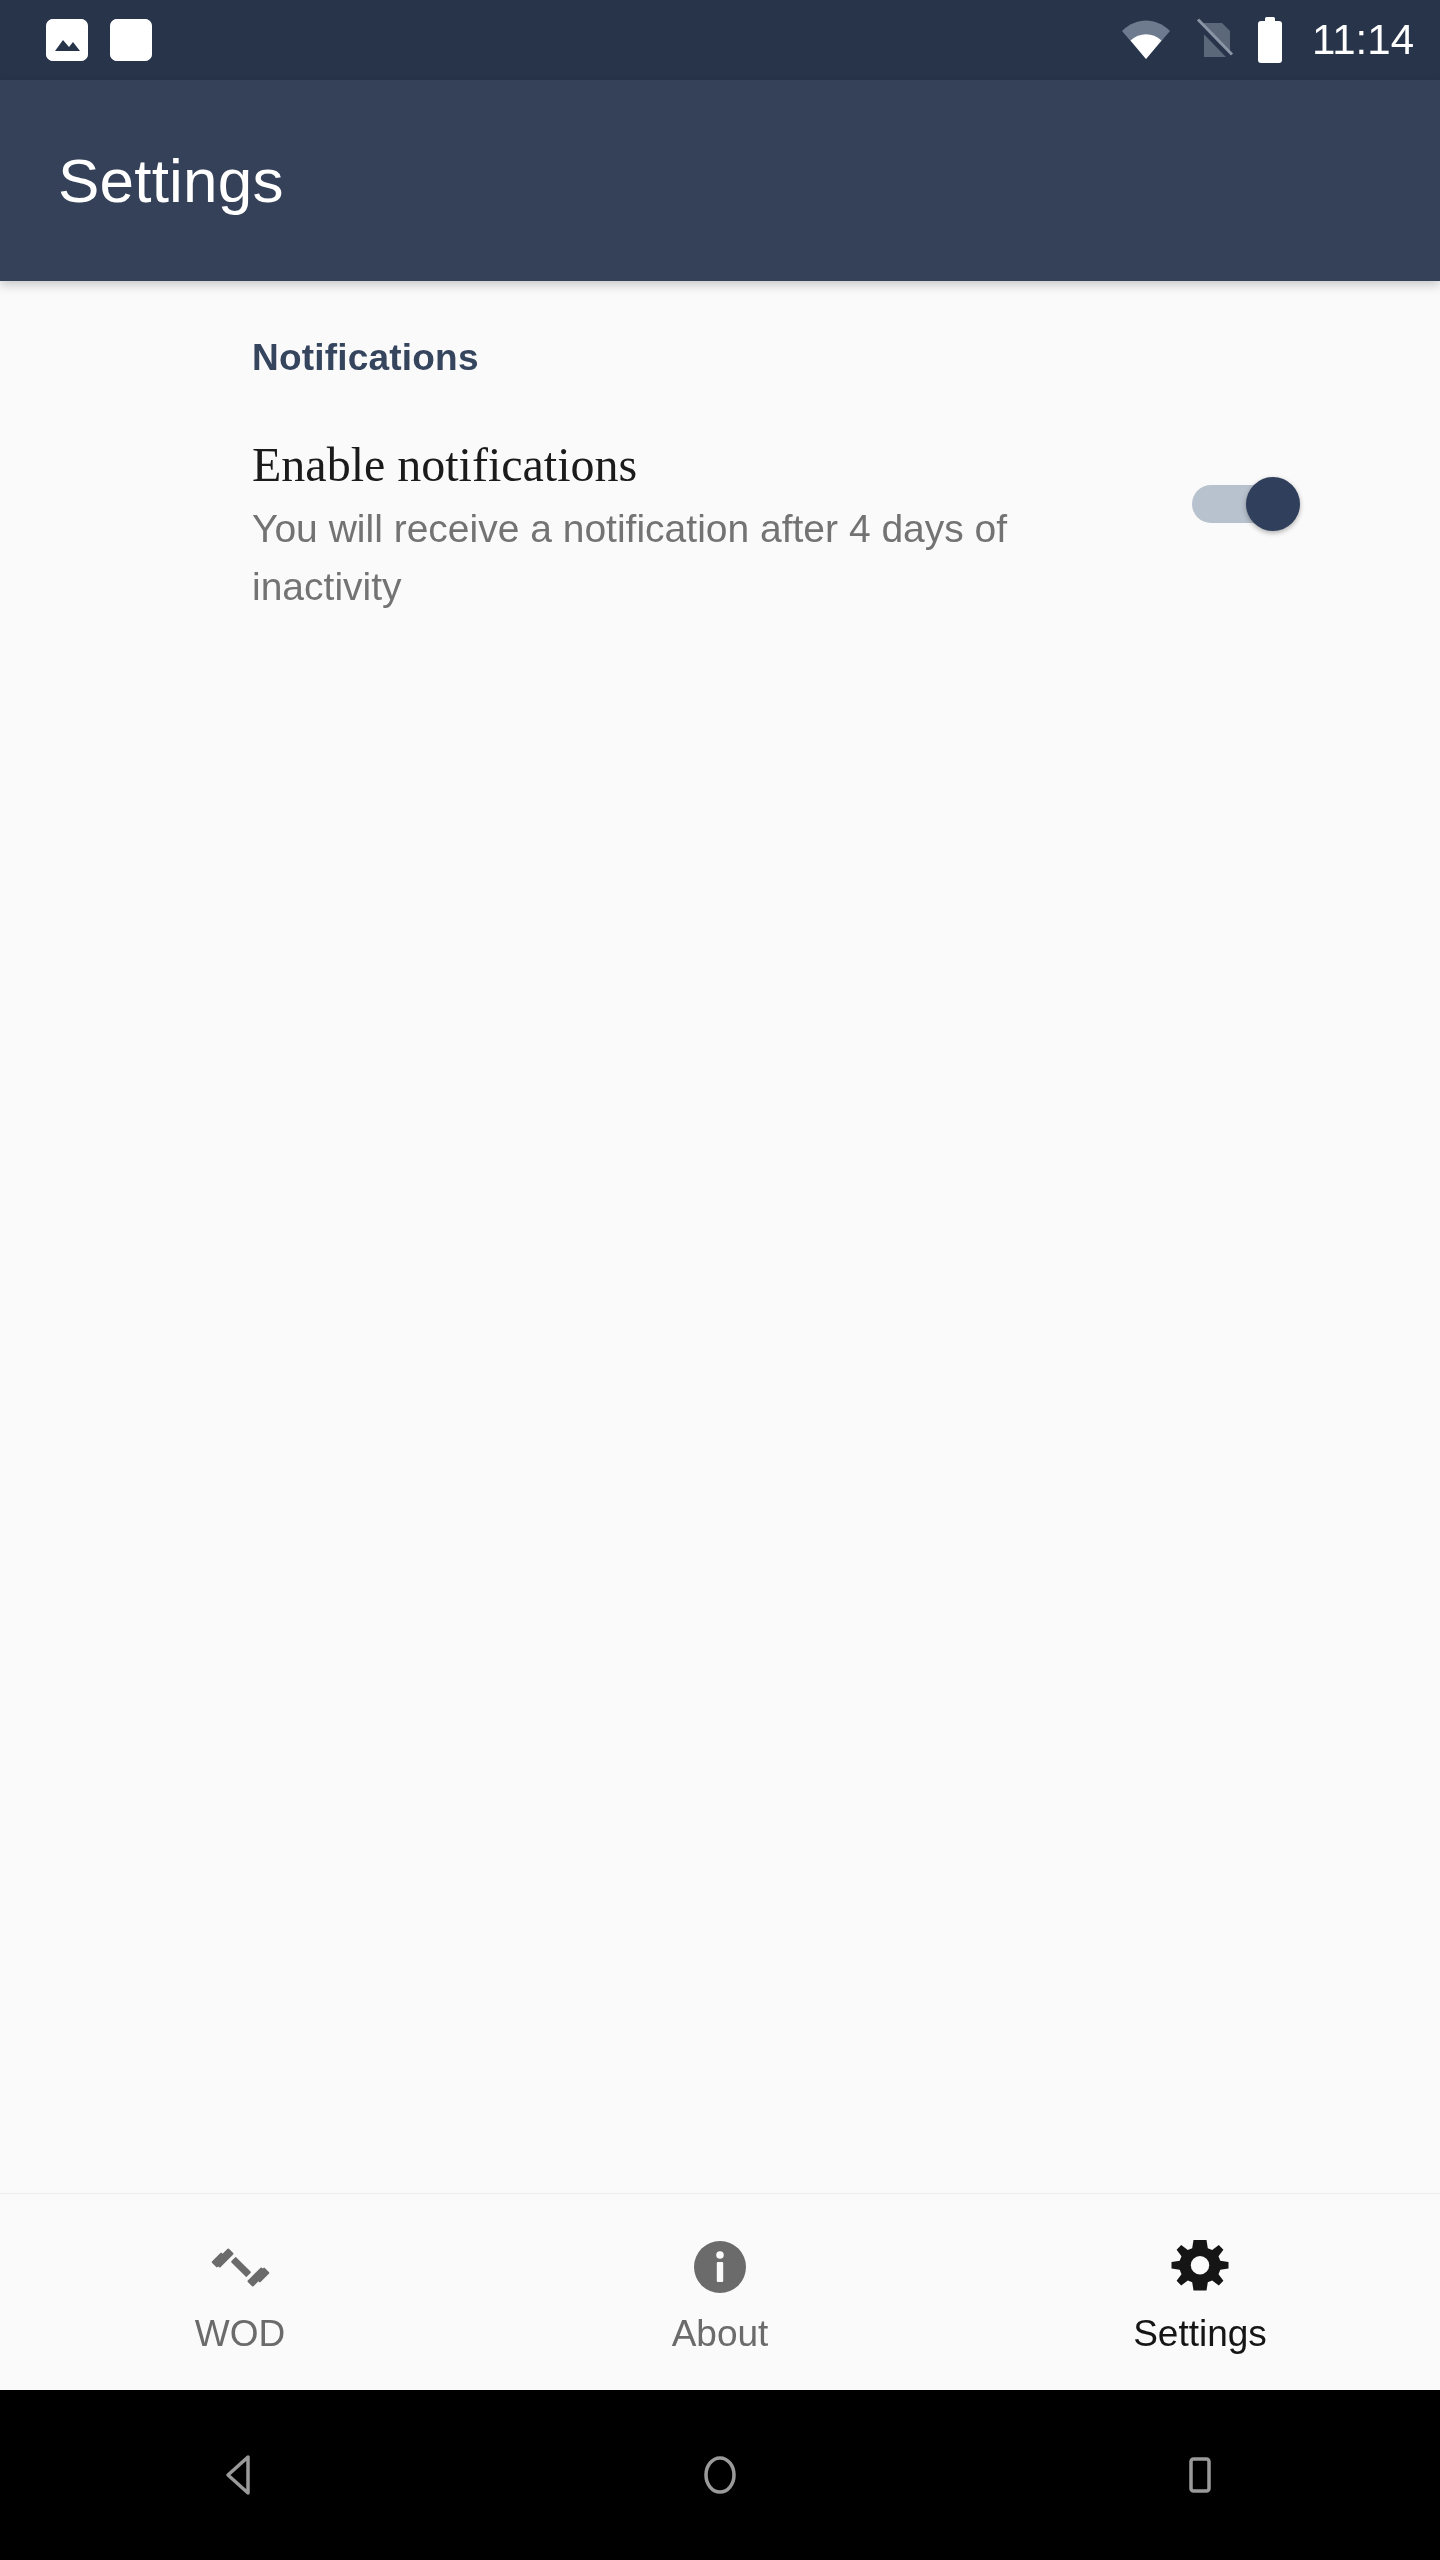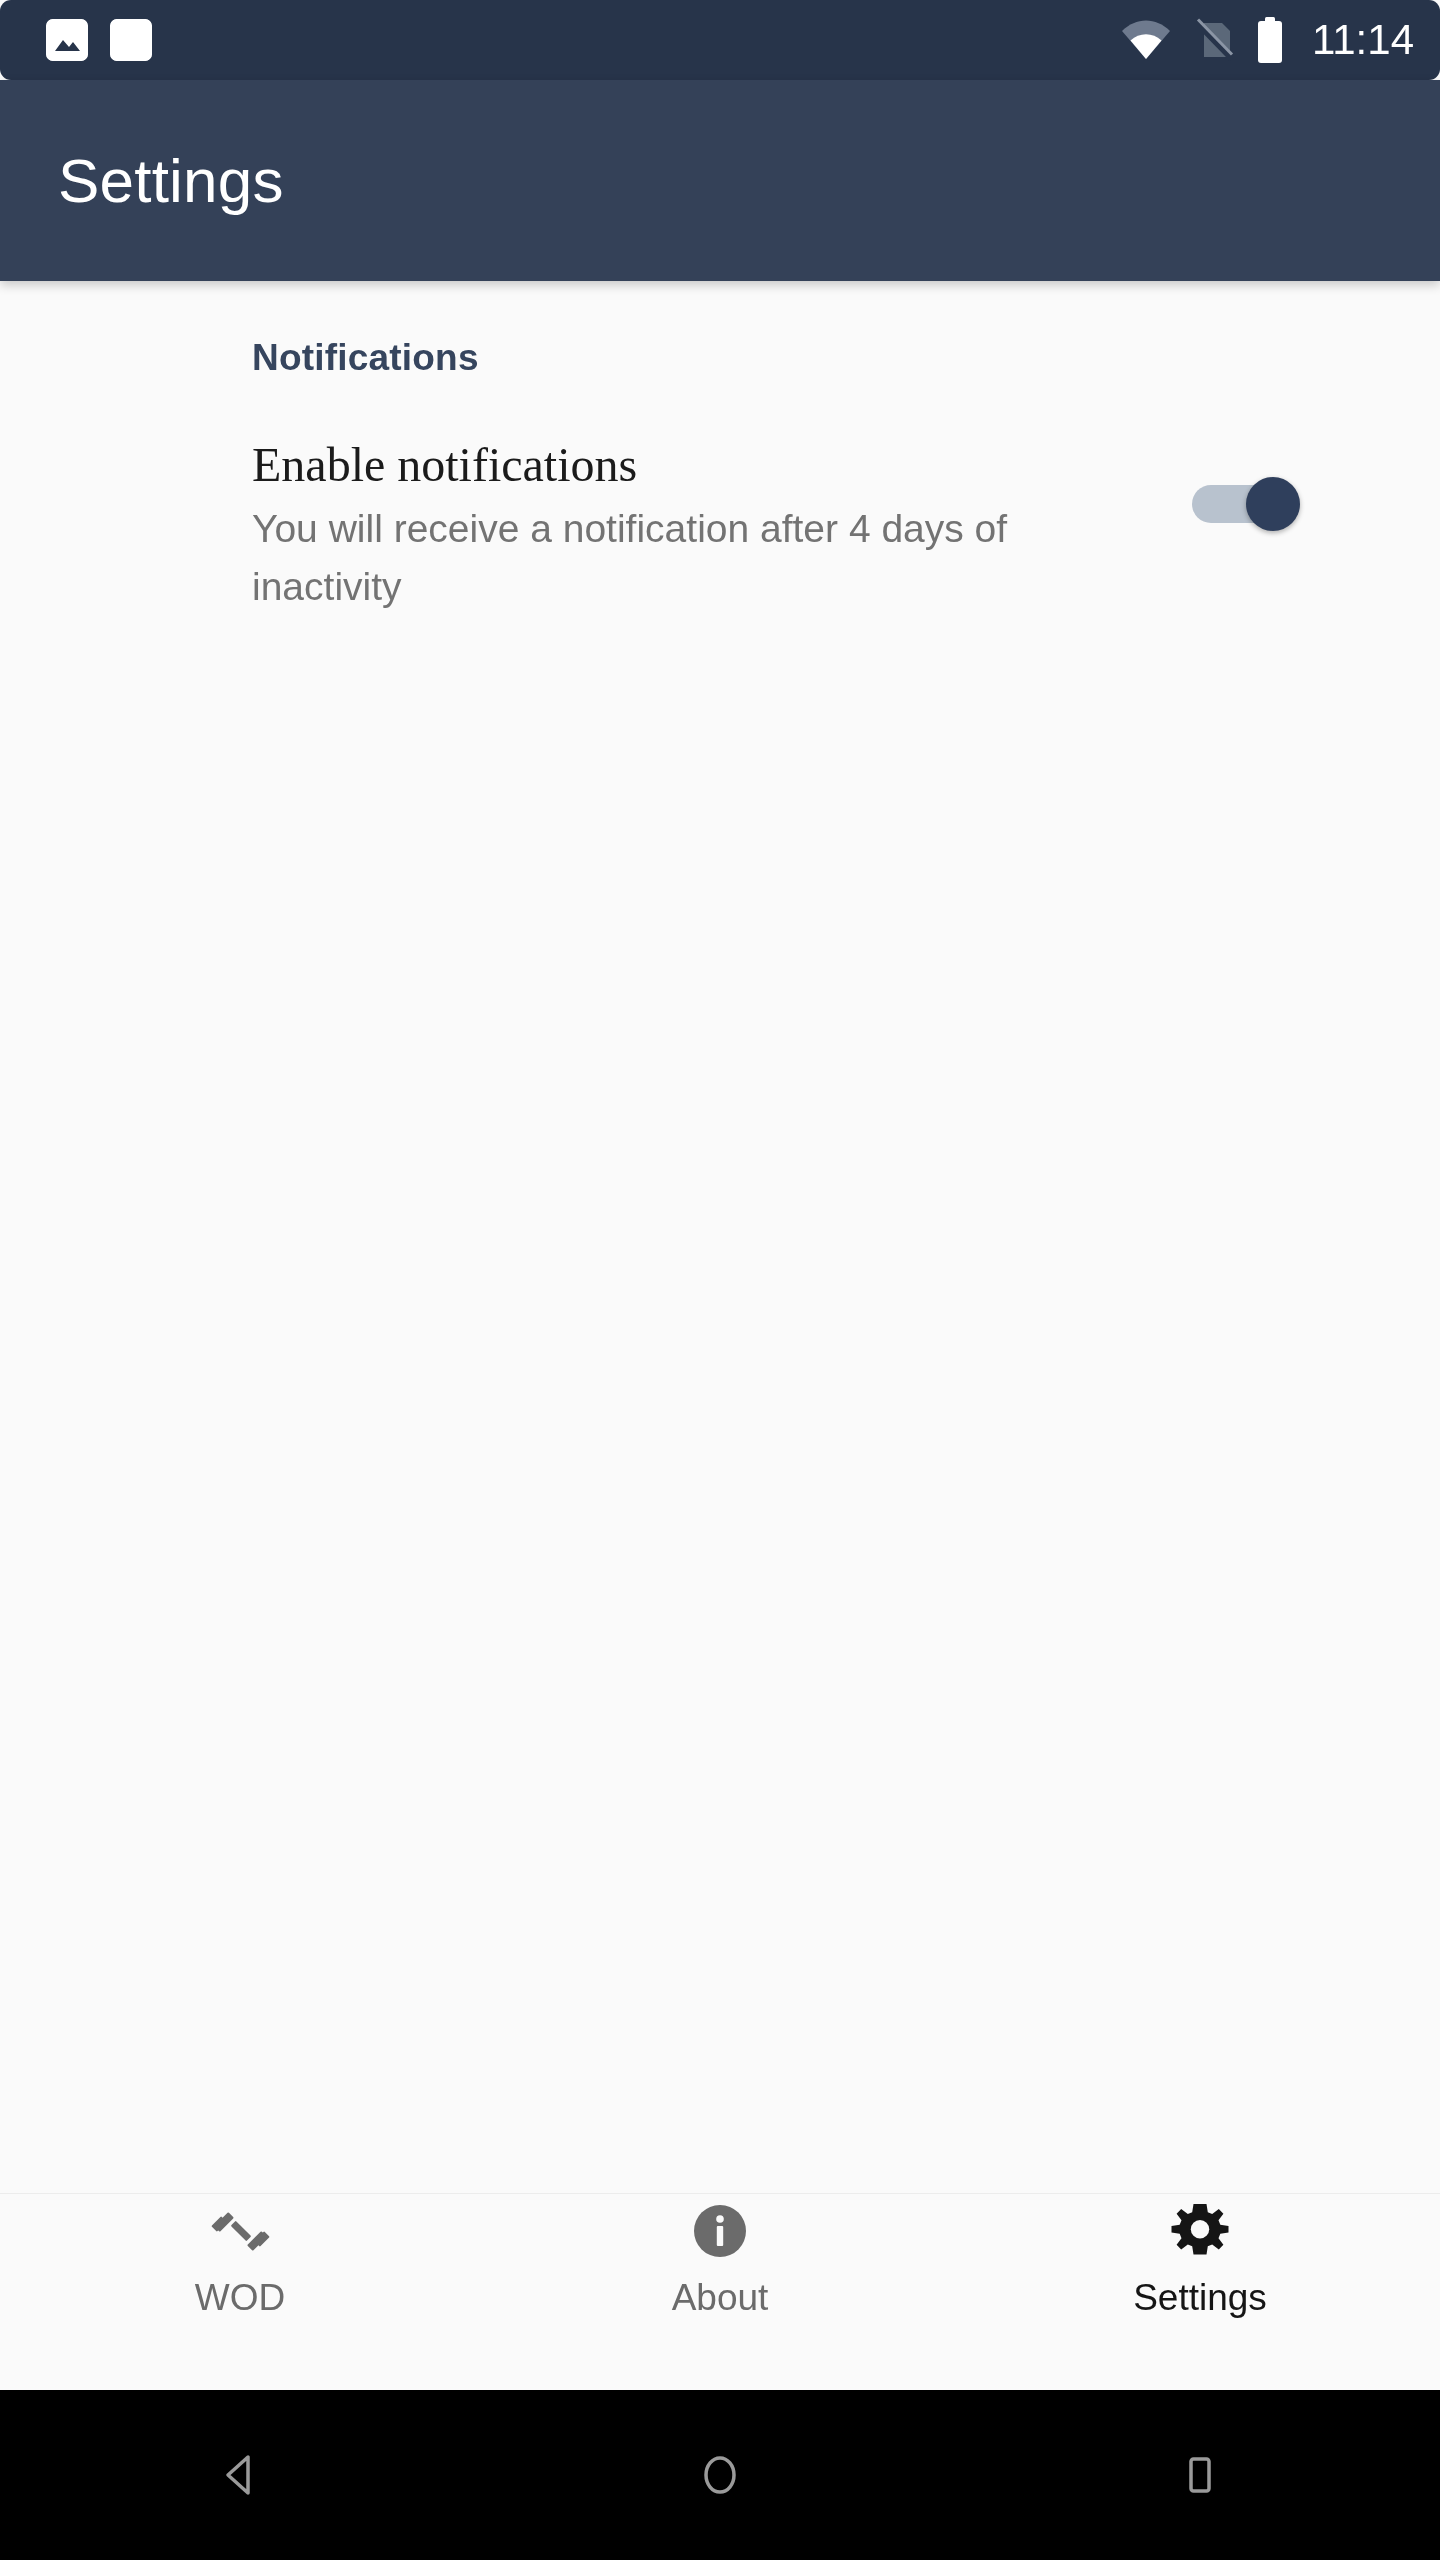--- a/index.html
+++ b/index.html
@@ -27,21 +27,20 @@
 
   
   .status-bar {
     height: 80px;
     background: #27344a;
     display: flex;
     align-items: center;
     padding: 0 26px 0 46px;
     box-sizing: border-box;
     flex: 0 0 auto;
-    border-radius: 11px;
   }
   .status-left {
     display: flex;
     align-items: center;
     gap: 22px;
   }
   .notif-icon {
     width: 42px;
     height: 42px;
     border-radius: 7px;
@@ -165,21 +164,21 @@
     box-shadow: 0 2px 5px rgba(0,0,0,0.30);
   }
 
   
   .bottom-nav {
     flex: 0 0 auto;
     height: 196px;
     background: #fafafa;
     border-top: 1px solid #ececec;
     display: flex;
-    align-items: flex-start;
+    align-items: center;
   }
   .nav-item {
     flex: 1 1 25%;
     display: flex;
     flex-direction: column;
     align-items: center;
     justify-content: center;
     padding-top: 6px;
     box-sizing: border-box;
   }

